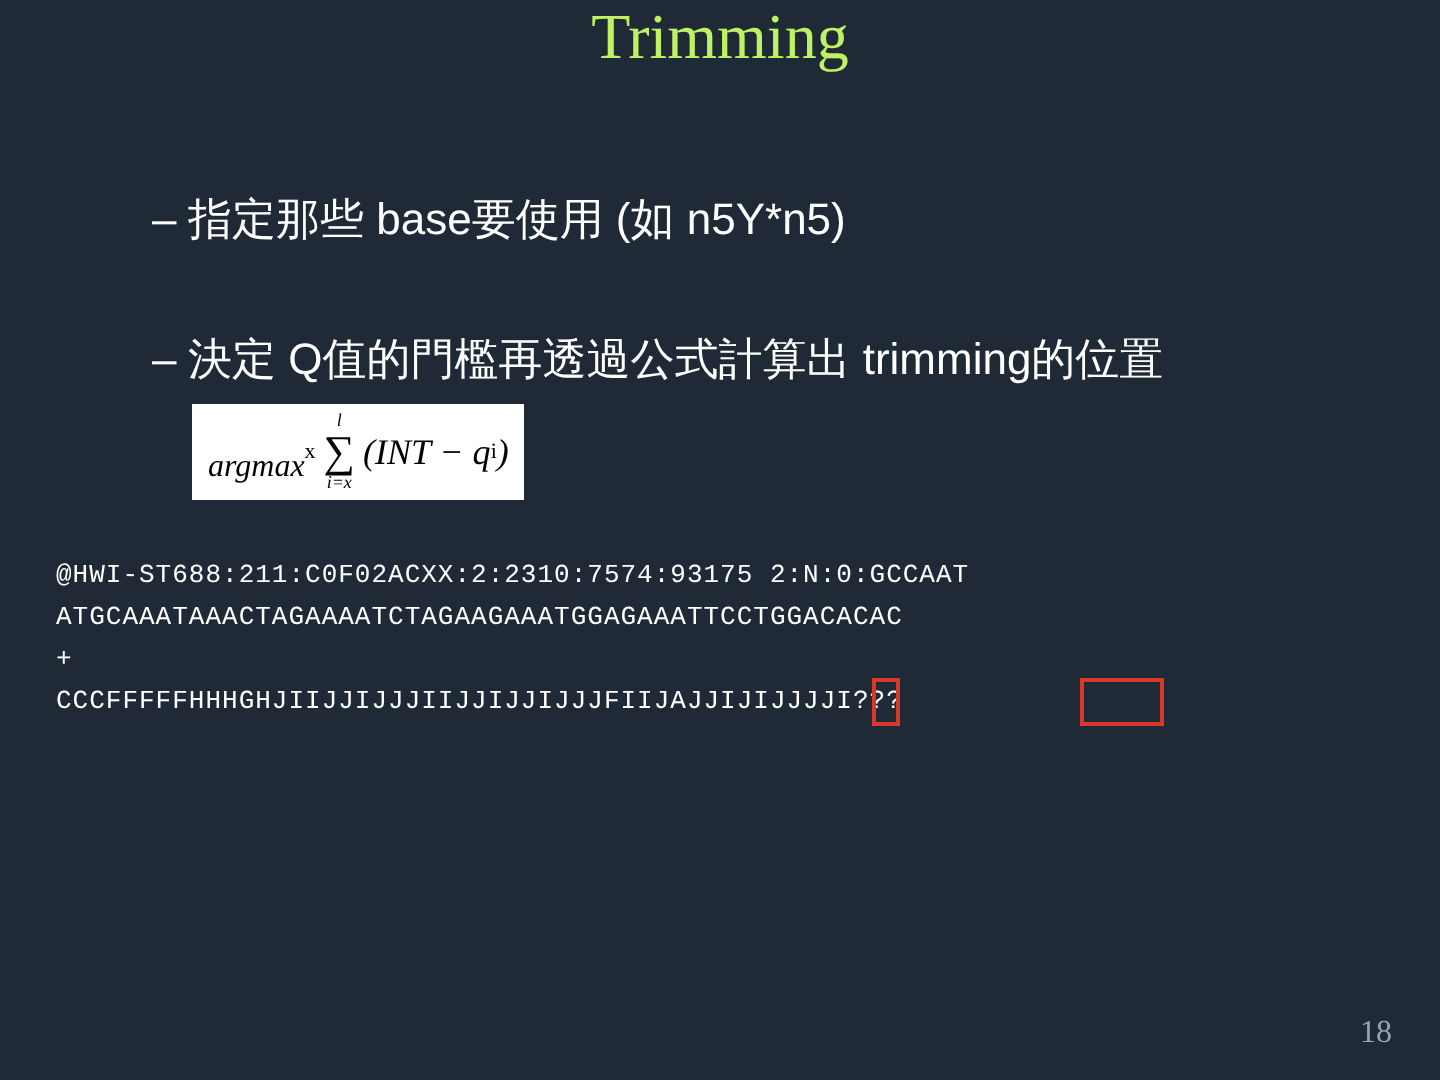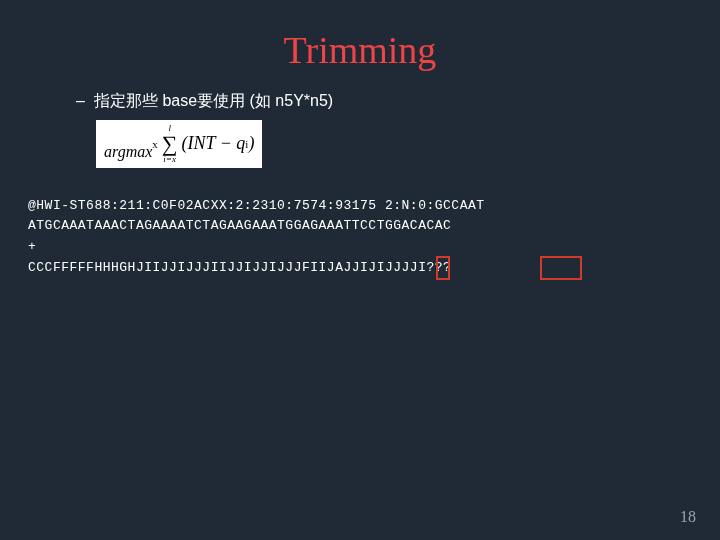--- a/index.html
+++ b/index.html
@@ -11,43 +11,44 @@
     overflow: hidden;
     position: relative;
   }
   .slide {
     width: 720px;
     height: 540px;
     position: relative;
   }
   .title {
     font-family: "Times New Roman", serif;
-    font-size: 38px;
-    color: #ef4444;
+    font-size: 32px;
+    color: #bef264;
     text-align: center;
-    padding-top: 28px;
+    padding-top: 0;
     font-weight: 400;
   }
   .content {
     padding: 18px 36px 0 36px;
     color: #fff;
   }
   .bullet-1 {
     font-size: 26px;
     margin-bottom: 8px;
   }
   .bullet-1 .dot {
     display: inline-block;
     width: 20px;
   }
   .bullet-2 {
-    font-size: 16px;
+    font-size: 22px;
     padding-left: 40px;
     line-height: 1.35;
     margin-bottom: 2px;
+    margin-top: 40px;
   }
   .bullet-2 .dash {
     display: inline-block;
     width: 18px;
   }
   .formula {
     display: inline-block;
     vertical-align: middle;
     background: #fff;
     padding: 4px 8px;
@@ -105,20 +106,23 @@
 </head>
 <body>
 
 <div class="slide">
   <div class="title">Trimming</div>
 
   <div class="content">
     <div class="bullet-2">
       <span class="dash">–</span><span>指定那些 base要使用 (如 n5Y*n5)</span>
     </div>
+    <div class="bullet-2">
+      <span class="dash">–</span><span>決定 Q值的門檻再透過公式計算出 trimming的位置</span>
+    </div>
     <div class="formula">
       <span class="formula-inner">
         <span class="argmax">argmax</span>
           <span class="sub">x</span>
         <span class="sigma-wrap">
           <span class="sigma-top">l</span>
           <span class="sigma">∑</span>
           <span class="sigma-bot">i=x</span>
         </span>
         <span class="paren">(INT − q</span>

